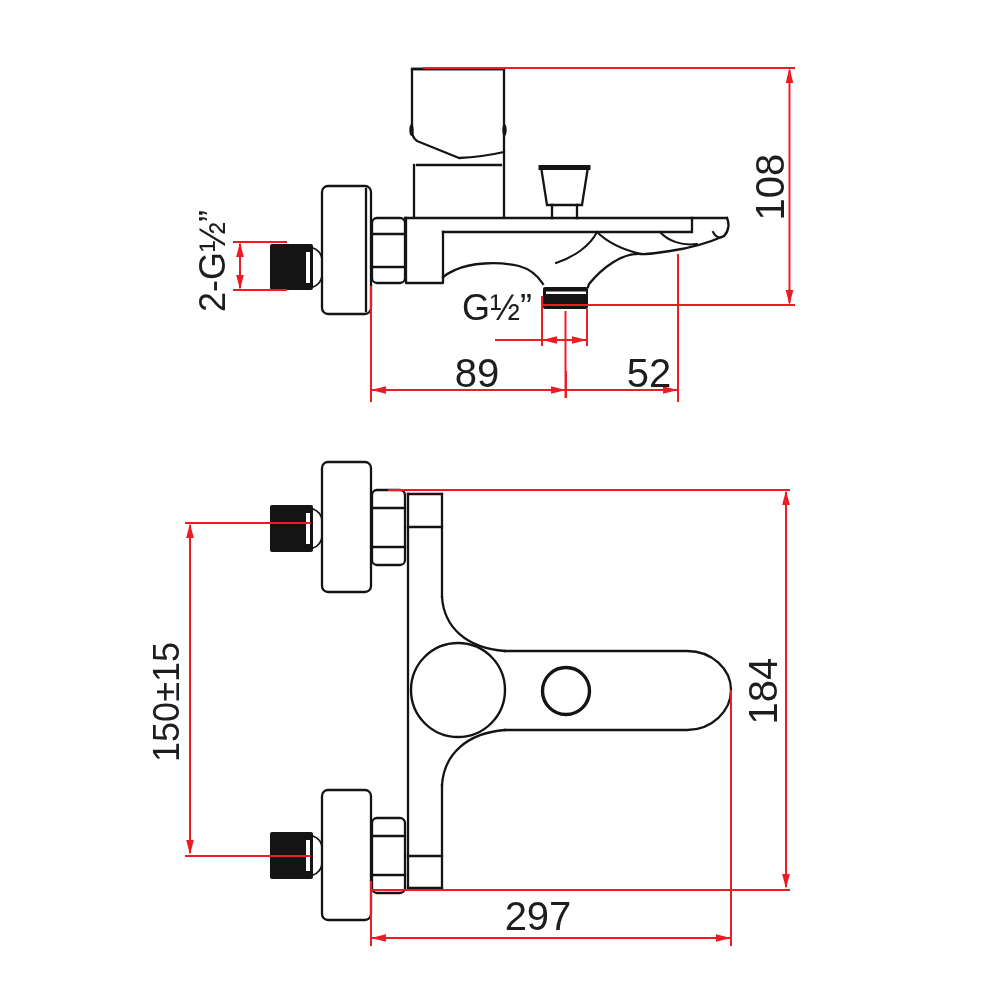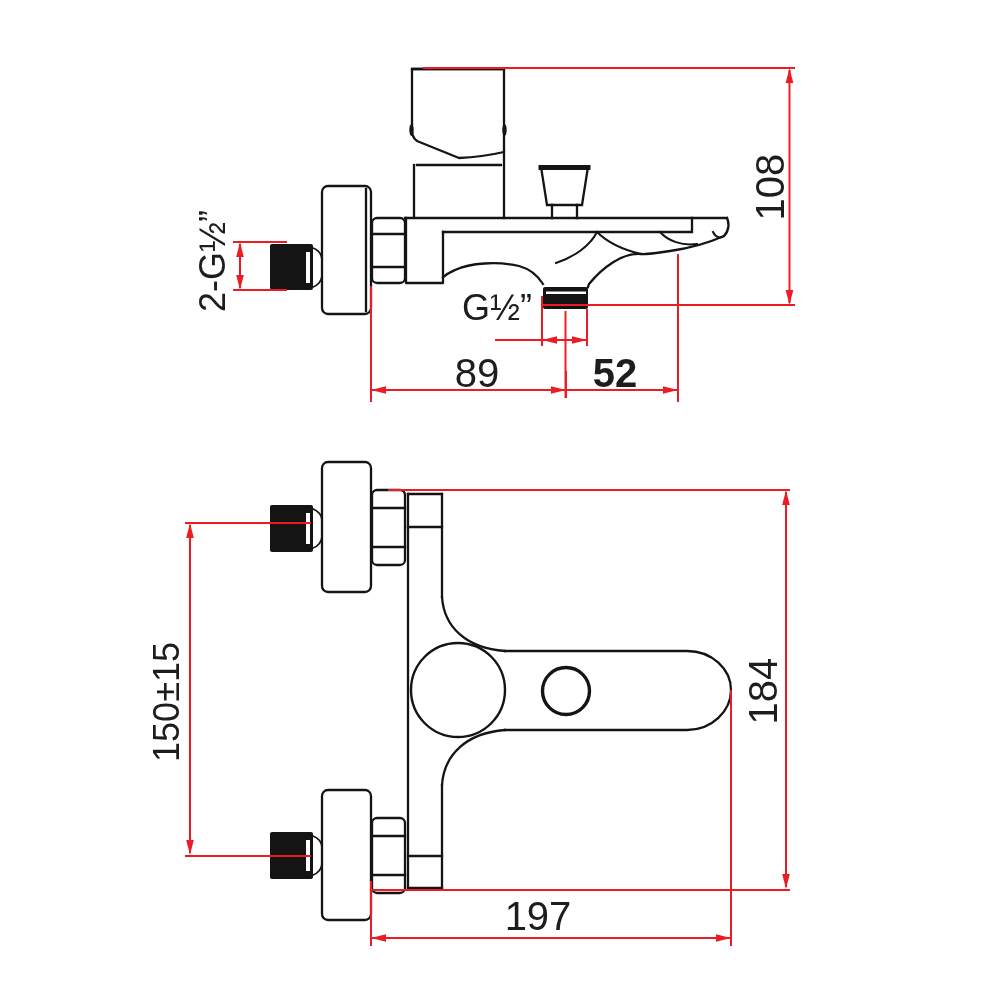--- a/index.html
+++ b/index.html
@@ -177,20 +177,20 @@
   </svg>
 
   <div class="dim-label rot" style="left:770px; top:187px;">108</div>
 
   <div class="dim-label rot small" style="left:213px; top:261px;">2-G½”</div>
 
   <div class="dim-label small" style="left:497px; top:308px;">G½”</div>
 
   <div class="dim-label" style="left:477px; top:373px;">89</div>
 
-  <div class="dim-label" style="left:615px; top:373px;font-weight:bold;">52</div>
+  <div class="dim-label" style="left:649px; top:373px;">52</div>
 
   <div class="dim-label rot small" style="left:167px; top:702px;">150±15</div>
 
   <div class="dim-label rot" style="left:763px; top:691px;">184</div>
 
-  <div class="dim-label" style="left:538px; top:916px;">197</div>
+  <div class="dim-label" style="left:538px; top:916px;">297</div>
 </div>
 
 </body></html>

